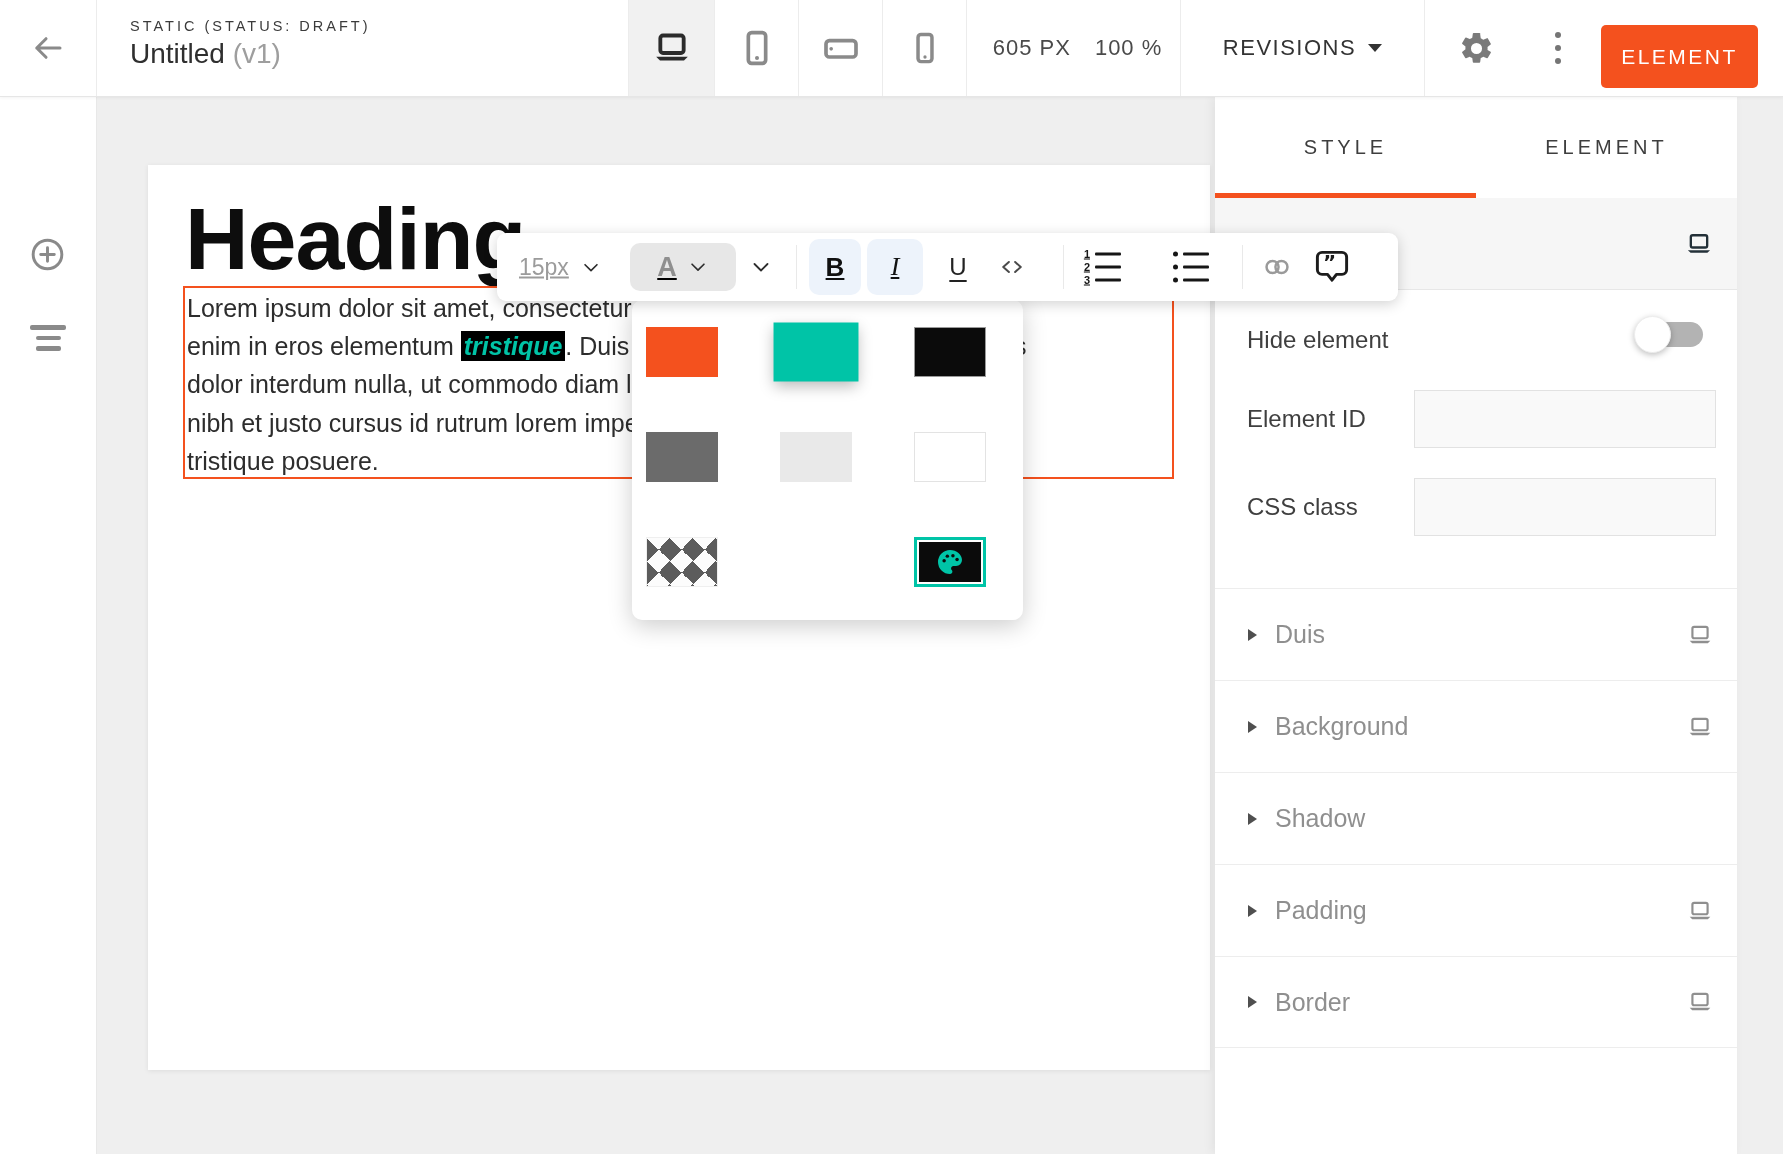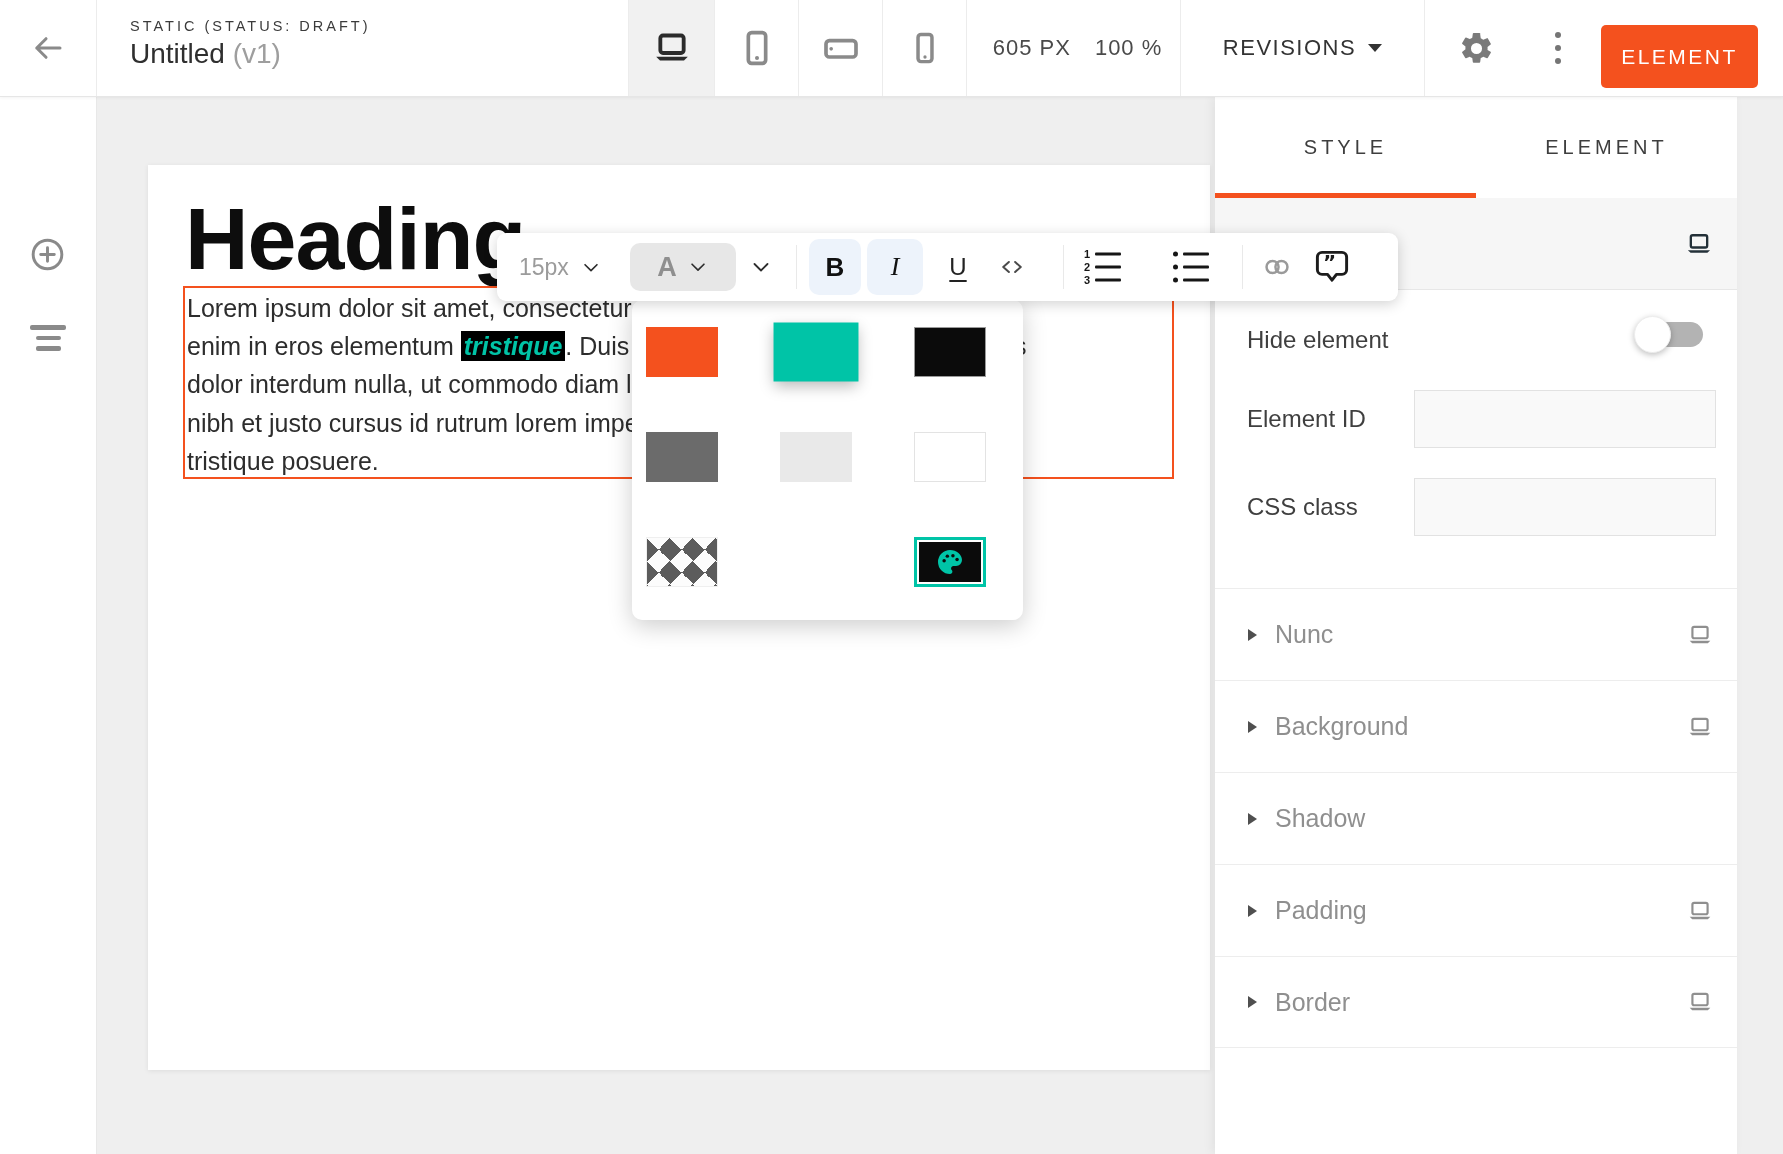--- a/index.html
+++ b/index.html
@@ -56,21 +56,21 @@
                box-shadow:0 1px 5px rgba(0,0,0,.08); }
   .page-heading { position:absolute; left:37px; top:30px; font-size:88px; font-weight:700; color:#0d0d0d;
                   letter-spacing:-1px; line-height:1; white-space:nowrap; }
   .selected-box { position:absolute; left:35px; top:121px; width:991px; height:193px; border:2px solid #f4511e; }
   .para { position:absolute; left:2px; top:1px; font-size:25px; line-height:38.2px; color:#2d2d2d; white-space:nowrap; }
   .hl-word { font-weight:700; font-style:italic; padding:1px 3px; }
 
   
   .text-toolbar { position:absolute; left:497px; top:233px; width:901px; height:68px; background:#fff;
                   border-radius:9px; box-shadow:0 3px 14px rgba(0,0,0,.18); z-index:40; }
-  .tt-item { position:absolute; top:50%; transform:translateY(-50%); display:flex; align-items:center; cursor:pointer; }
+  .tt-item { position:absolute; top:50%; transform:translateY(-50%); display:flex; align-items:center; cursor:pointer;text-decoration:underline; }
   .tt-sizectrl { left:22px; gap:11px; font-size:23px; color:#9b9b9b; }
   .tt-colorbtn { left:133px; width:106px; height:48px; background:#e7e7e7; border-radius:10px;
                  justify-content:center; gap:10px; }
   .tt-colorbtn .a-letter { font-size:27px; font-weight:700; color:#8f8f8f; }
   .tt-chev3 { left:252px; }
   .tt-vdiv { position:absolute; top:12px; width:1px; height:44px; background:#e9e9e9; }
   .fmt-btn { justify-content:center; border-radius:10px; font-size:26px; color:#111; }
   .fmt-on { background:#edf3fb; }
   .tt-bold { left:312px; width:52px; height:56px; font-weight:800; }
   .tt-italic { left:370px; width:56px; height:56px; font-family:"Liberation Serif","DejaVu Serif",serif; font-style:italic; }
@@ -353,21 +353,21 @@
     </div>
 
     <div class="fieldrow class-row">
       <span class="flabel">CSS class</span>
       <input class="panel-input" type="text" value="" style="">
     </div>
 
     <div class="accordion">
       <div class="acc-row">
         <span class="acc-tri"></span>
-        <span class="acc-label">Nunc</span>
+        <span class="acc-label">Duis</span>
         <span class="acc-laptop">
           <svg width="26" height="26" viewBox="0 0 24 24">
               <rect x="5" y="4.5" width="14" height="10.5" rx="1.6" fill="none" stroke="currentColor" stroke-width="2"></rect>
               <path d="M2.5 17.3h19l-2.3 2.2H4.8z" fill="currentColor"></path>
             </svg>
         </span>
       </div>
       <div class="acc-row">
         <span class="acc-tri"></span>
         <span class="acc-label">Background</span>

